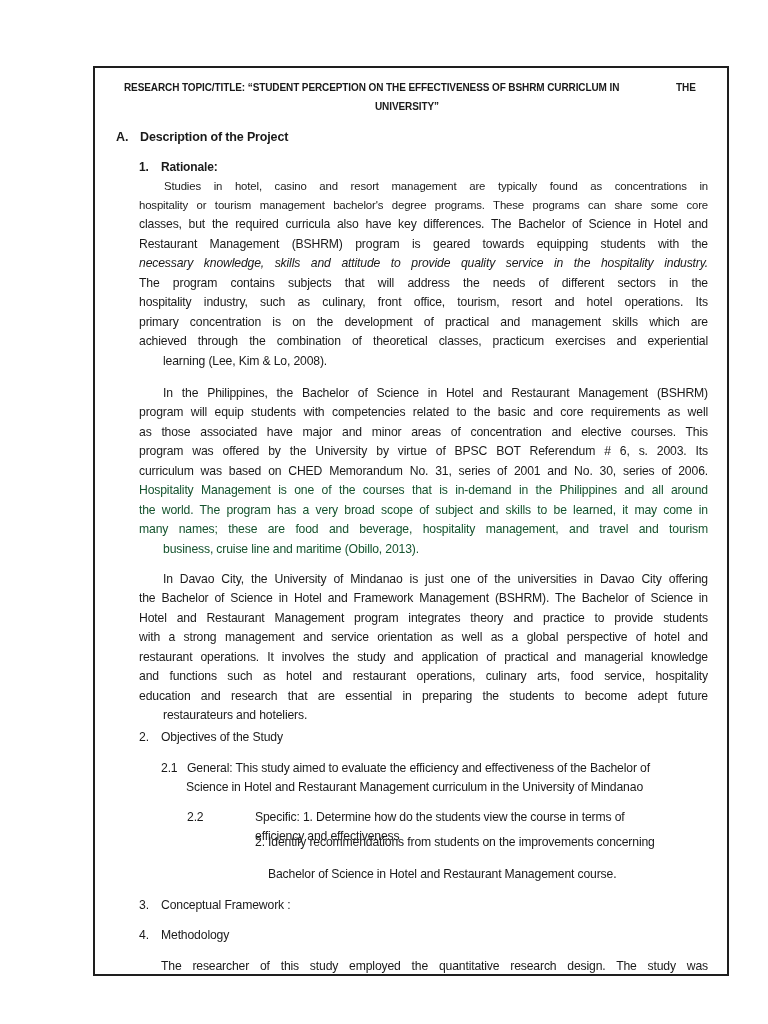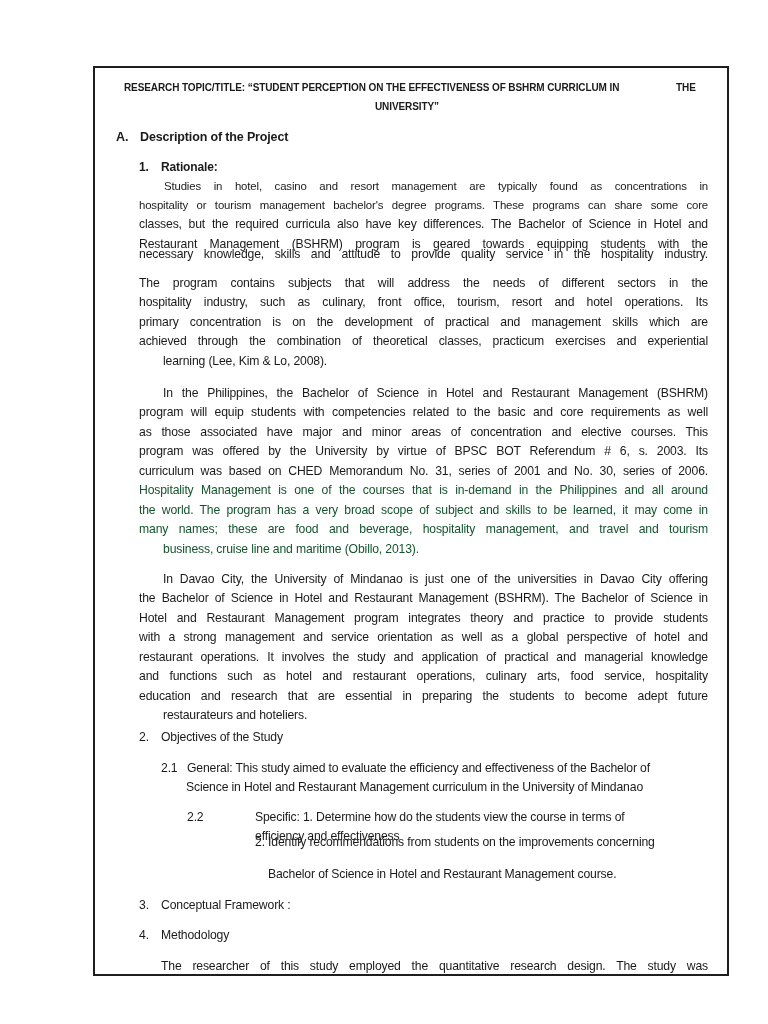--- a/index.html
+++ b/index.html
@@ -74,21 +74,21 @@
 <div class="line heading" style="left:140px; top:129px;">Description of the Project</div>
 
 <div class="line heading" style="left:139px; top:159px; font-size:12px;">1.</div>
 <div class="line heading" style="left:161px; top:159px; font-size:12px;">Rationale:</div>
 
 <div>
   <div class="just" style="top:178px; left:164px; width:544px; font-size:11.4px;">Studies in hotel, casino and resort management are typically found as concentrations in</div>
   <div class="just" style="top:197px; font-size:11.4px;">hospitality or tourism management bachelor's degree programs. These programs can share some core</div>
   <div class="just" style="top:216px;">classes, but the required  curricula also have key differences. The Bachelor of Science in Hotel and</div>
   <div class="just" style="top:236px;">Restaurant Management (BSHRM) program is geared towards equipping students with the</div>
-  <div class="just" style="top:246px;">necessary knowledge, skills and attitude to provide quality service in the hospitality industry.</div>
+  <div class="just" style="top:255px;font-style:italic;">necessary knowledge, skills and attitude to provide quality service in the hospitality industry.</div>
   <div class="just" style="top:275px;">The program contains subjects that will address the needs of different sectors in the</div>
   <div class="just" style="top:294px;">hospitality industry, such as culinary, front office, tourism, resort and hotel operations. Its</div>
   <div class="just" style="top:314px;">primary concentration is on the development of practical and management skills which are</div>
   <div class="just" style="top:333px;">achieved through the combination of theoretical classes, practicum exercises and experiential</div>
   <div class="just last" style="top:353px;">learning (Lee, Kim &amp; Lo, 2008).</div>
 </div>
 
 <div>
   <div class="just" style="top:385px; left:163px; width:545px;">In the Philippines, the Bachelor of Science in Hotel and Restaurant Management (BSHRM)</div>
   <div class="just" style="top:404px;">program will equip students with competencies related to the basic and core requirements as well</div>
@@ -96,21 +96,21 @@
   <div class="just" style="top:443px;">program was offered by the University by virtue of BPSC BOT Referendum # 6, s. 2003. Its</div>
   <div class="just" style="top:463px;">curriculum was based on CHED Memorandum No. 31, series of 2001 and No. 30, series of 2006.</div>
   <div class="just gray" style="top:482px;">Hospitality Management is one of the courses that is in-demand in the Philippines and all around</div>
   <div class="just gray" style="top:502px;">the world. The program has a very broad scope of subject and skills to be learned, it may come in</div>
   <div class="just gray" style="top:521px;">many names; these are food and beverage, hospitality management, and travel and tourism</div>
   <div class="just last gray" style="top:541px;">business, cruise line and maritime (Obillo, 2013).</div>
 </div>
 
 <div>
   <div class="just" style="top:571px; left:163px; width:545px;">In Davao City, the University of Mindanao is just one of the universities in Davao City offering</div>
-  <div class="just" style="top:590px;">the Bachelor of Science in Hotel and Restaurant Management (BSHRM). The Bachelor of Science in</div>
+  <div class="just" style="top:590px;">the Bachelor of Science in Hotel and Framework Management (BSHRM). The Bachelor of Science in</div>
   <div class="just" style="top:610px;">Hotel and Restaurant Management program integrates theory and practice to provide students</div>
   <div class="just" style="top:629px;">with a strong management and service orientation as well as a global perspective of hotel and</div>
   <div class="just" style="top:649px;">restaurant operations. It involves the study and application of practical and managerial knowledge</div>
   <div class="just" style="top:668px;">and functions such as hotel and restaurant operations, culinary arts, food service, hospitality</div>
   <div class="just" style="top:688px;">education and research that are essential in preparing the students to become adept future</div>
   <div class="just last" style="top:707px;">restaurateurs and hoteliers.</div>
 </div>
 
 <div class="line" style="left:139px; top:729px;">2.</div>
 <div class="line" style="left:161px; top:729px;">Objectives of the Study</div>

